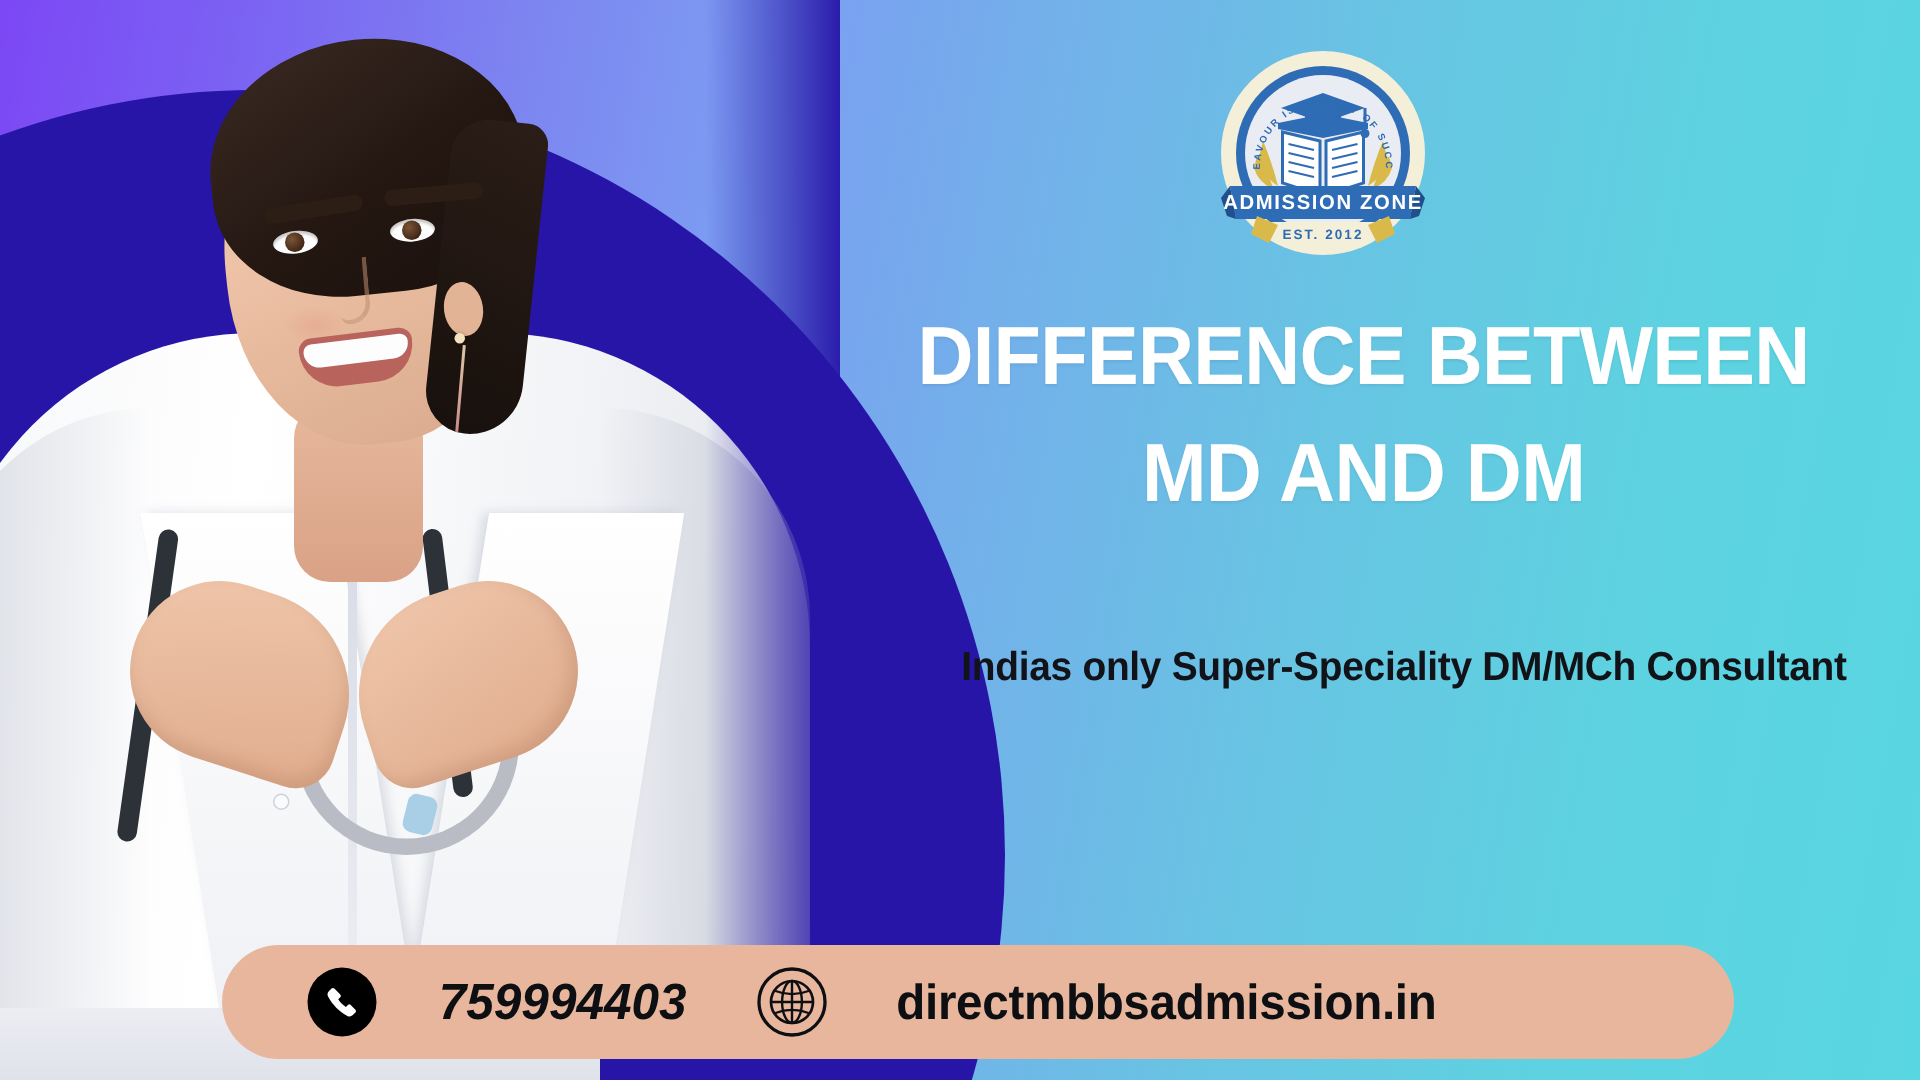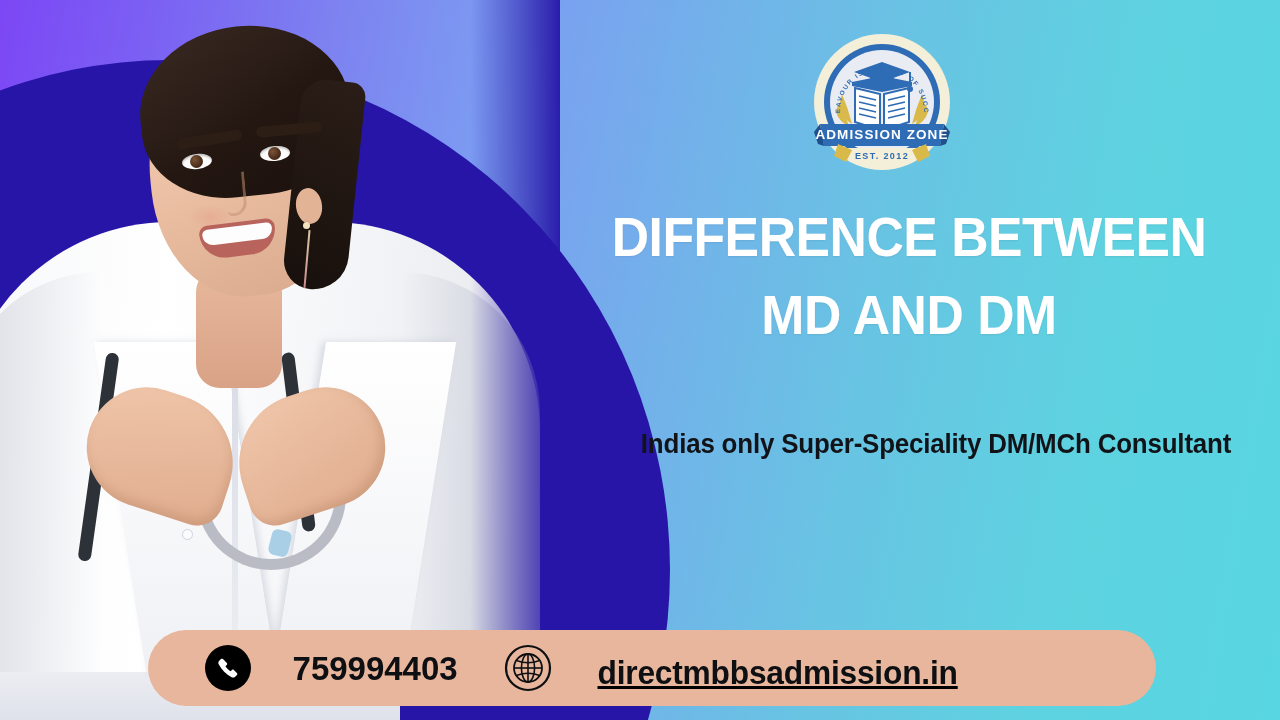--- a/index.html
+++ b/index.html
@@ -275,39 +275,39 @@
     left:148px; top:630px;
     width:1008px; height:76px;
     background:#e8b69c;
     border-radius:38px;
     display:flex;
     align-items:center;
   }
   .contact-phone-group {
     display:flex; align-items:center;
     margin-left:57px;
+    font-style:italic;
   }
   .phone-icon {
     width:46px; height:46px;
     border-radius:50%;
     background:#000000;
     display:flex; align-items:center; justify-content:center;
     flex:0 0 auto;
   }
   .phone-icon svg { width:25px; height:25px; display:block; }
   .phone-number {
     margin-left:39px;
     font-size:34px; font-weight:bold;
     color:#0d0f12; letter-spacing:0px;
     transform:scaleX(.97);
   }
   .contact-web-group {
-    display:flex; align-items:flex-end;
+    display:flex; align-items:center;
     margin-left:44px;
-    text-decoration:underline;
   }
   .globe-icon { width:48px; height:48px; flex:0 0 auto; }
   .globe-icon svg { display:block; width:48px; height:48px; }
   .web-url {
     margin-left:38px;
     font-size:33px; font-weight:bold;
     color:#0d0f12; letter-spacing:-0.2px;
     transform:scaleX(.96);
   }
 </style>

